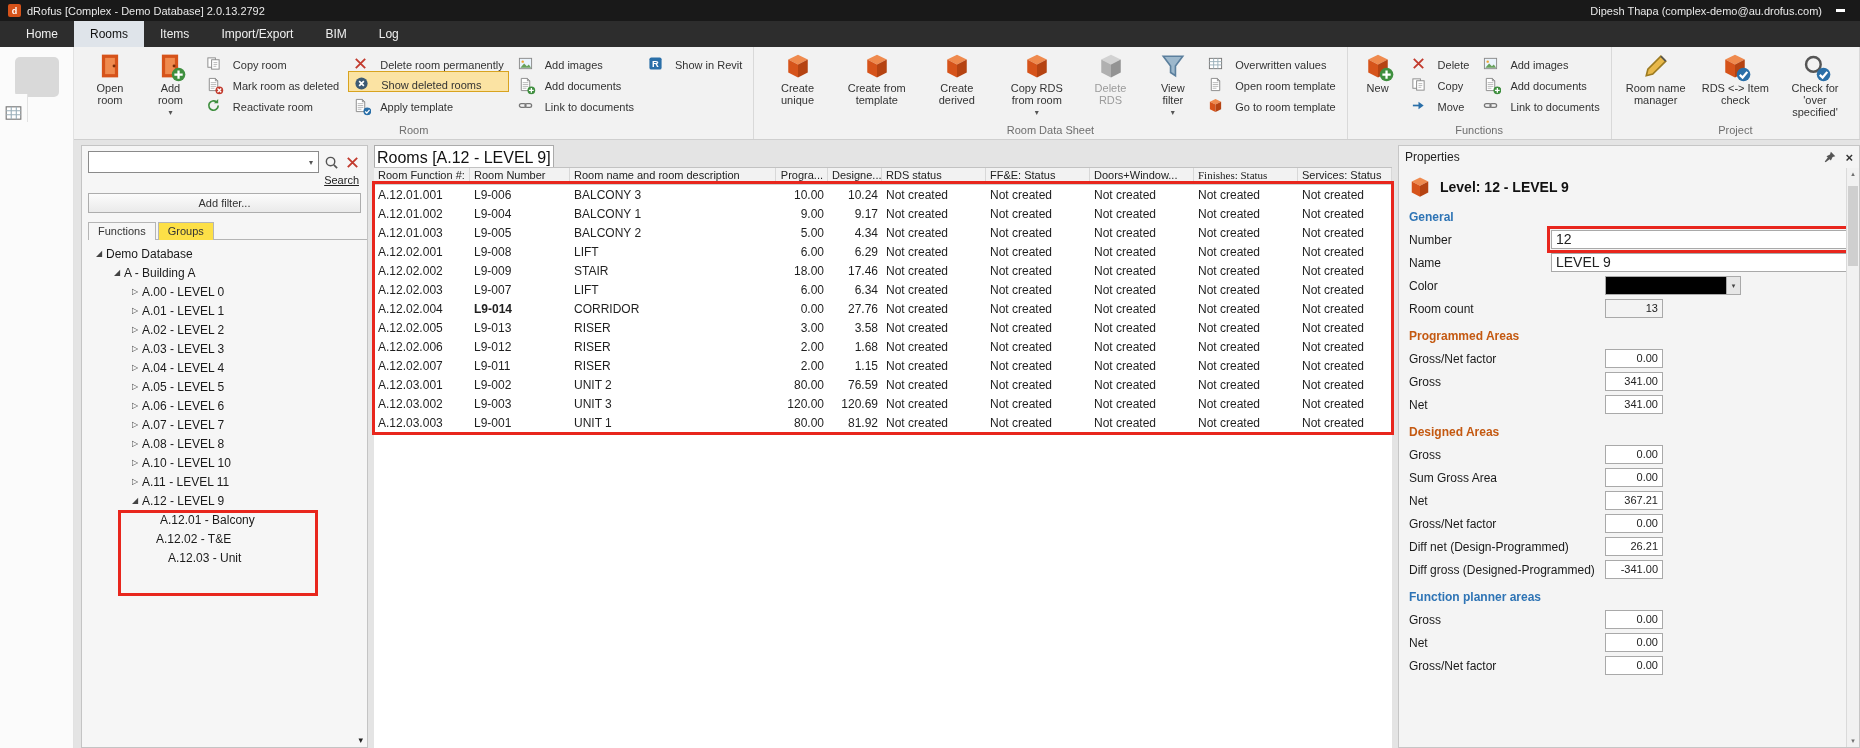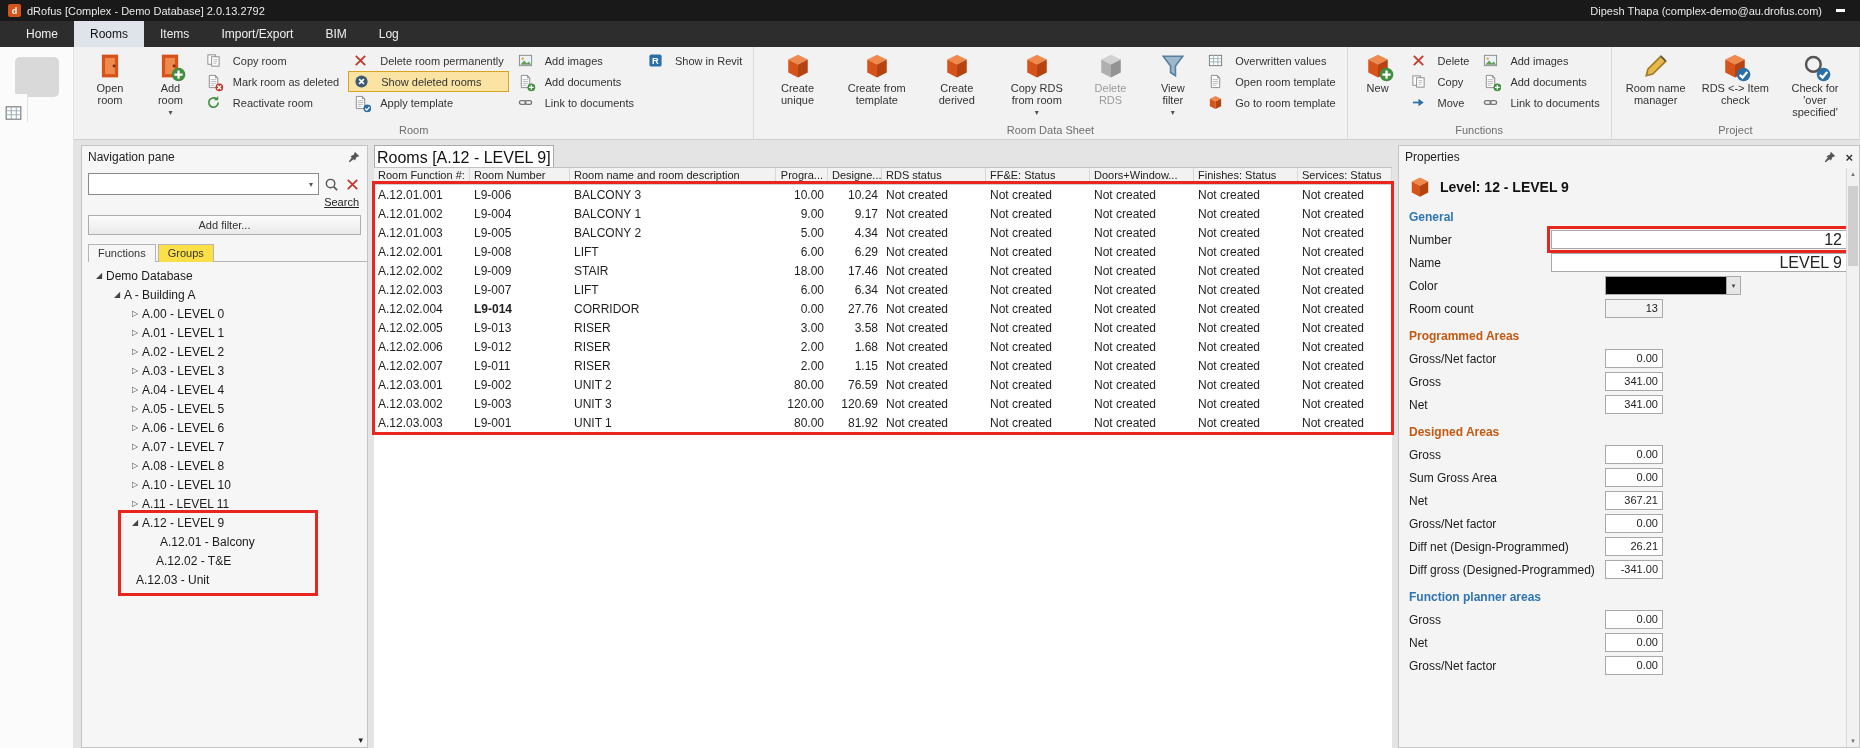--- a/index.html
+++ b/index.html
@@ -26,21 +26,21 @@
   
   .contentbg { position:absolute; left:74px; top:140px; right:0; bottom:0; background:#e4e4e4; }
   .ribbon { position:absolute; left:74px; top:47px; right:0; height:93px; background:#f2f2f2;
             border-bottom:1px solid #cfcfcf; display:flex; align-items:stretch; }
   .rgroup { display:flex; flex-direction:column; justify-content:space-between; border-right:1px solid #d9d9d9; padding:1px 4px 0; }
   .ritems { display:flex; align-items:flex-start; }
   .rcol { display:flex; flex-direction:column; margin:2px 2px 0; }
   .rlarge { display:flex; flex-direction:column; align-items:center; padding:4px 4px 2px; margin:1px;
             min-width:50px; max-width:78px; font-size:11px; line-height:12px; text-align:center; color:#333; }
   .rlarge .rlbl { margin-top:3px; }
-  .rsmall { display:flex; align-items:center; gap:12px; height:21px; padding:0 5px; font-size:11px; color:#333; white-space:nowrap; }
+  .rsmall { display:flex; align-items:flex-end; gap:12px; height:21px; padding:0 5px; font-size:11px; color:#333; white-space:nowrap; }
   .rsmall.hl { background:#fbe3a3; border:1px solid #d8a31f; }
   .dis { color:#9b9b9b; }
   .rglabel { text-align:center; font-size:11px; color:#6e6e6e; padding:1px 0 3px; }
   .drop { font-size:8px; color:#555; margin-top:1px; }
 
   
   .ic { position:relative; display:inline-flex; flex:none; }
   .ic .svg.base { width:100%; height:100%; display:block; }
   .ic .svg.badge { position:absolute; width:58%; height:58%; right:-3px; bottom:-3px; }
   .ic.big { width:26px; height:26px; }
@@ -97,21 +97,21 @@
   .pr-title { display:flex; align-items:center; gap:9px; padding:8px 8px 4px 10px; }
   .pr-title b { font-size:14px; color:#111; }
   .ptitle { font-weight:bold; font-size:12px; padding:8px 0 3px 10px; }
   .c-blue { color:#2e74b5; }
   .c-orange { color:#c45911; }
   .prow { display:flex; align-items:center; height:21px; margin:2px 12px 2px 10px; }
   .plabel { flex:0 0 196px; font-size:12px; color:#1a1a1a; }
   .prow.wrow .plabel { flex:0 0 142px; }
   .pinput { width:58px; height:19px; border:1px solid #a9a9a9; background:#fff; font-size:11px; text-align:right;
             padding:1px 4px; line-height:15px; }
-  .pinput.wide { flex:1; text-align:right; font-size:16px; }
+  .pinput.wide { flex:1; text-align:left; font-size:14px; }
   .pinput.ro { background:#f3f3f3; }
   .annotated { outline:3px solid #e8261d; outline-offset:1px; }
   .pcolor { display:flex; width:136px; height:19px; border:1px solid #a9a9a9; background:#000; }
   .pcolor .sw { flex:1; }
   .pcolor .ca { width:14px; background:#e6e6e6; border-left:1px solid #a9a9a9; font-size:7px; display:flex;
                 align-items:center; justify-content:center; color:#444; }
   .pscroll { position:absolute; top:22px; right:0; bottom:0; width:13px; background:#f1f1f1; border-left:1px solid #dadada; }
   .pscroll .thumb { position:absolute; top:18px; left:1px; right:1px; height:80px; background:#cfcfcf; }
   .pscroll .up, .pscroll .dn { position:absolute; left:0; right:0; text-align:center; font-size:7px; color:#707070; }
   .pscroll .up { top:2px; } .pscroll .dn { bottom:2px; }
@@ -633,26 +633,20 @@
             </svg>
           </span>
           <span class="rlbl">Check for 'over specified'</span>
         </div>
       </div>
       <div class="rglabel">Project</div>
     </div>
   </div>
 
 <div class="navpane">
-  <div class="np-head">
-    <span>Navigation pane</span>
-    <svg class="svg pinicon">
-        <use href="#s-pin"></use>
-      </svg>
-  </div>
   <div class="np-search">
     <div class="np-input">
       <input value="" style="">
       <span class="caret">▾</span>
     </div>
     <span class="np-ic">
         <svg class="svg">
           <use href="#s-magnifier"></use>
         </svg>
       </span>
@@ -728,21 +722,21 @@
         <span class="tlabel">A.12 - LEVEL 9</span>
       </div>
       <div class="tnode" style="padding-left: 64px;">
         <span class="twisty"></span>
         <span class="tlabel">A.12.01 - Balcony</span>
       </div>
       <div class="tnode" style="padding-left: 60px;">
         <span class="twisty"></span>
         <span class="tlabel">A.12.02 - T&amp;E</span>
       </div>
-      <div class="tnode" style="padding-left: 40px;">
+      <div class="tnode" style="padding-left: 72px;">
         <span class="twisty"></span>
         <span class="tlabel">A.12.03 - Unit</span>
       </div>
     </div>
   <div class="ann ann-tree"></div>
   <div class="np-corner">▾</div>
 </div>
 
 <div class="tablearea">
   <div class="doc-tabs">
@@ -751,21 +745,21 @@
   <div class="gridwrap">
     <div class="grid-head">
         <div class="th" style="width: 96px;">Room Function #:</div>
         <div class="th" style="width: 100px;">Room Number</div>
         <div class="th" style="width: 206px;">Room name and room description</div>
         <div class="th num" style="width: 52px;">Progra...</div>
         <div class="th num" style="width: 54px;">Designe...</div>
         <div class="th" style="width: 104px;">RDS status</div>
         <div class="th" style="width: 104px;">FF&amp;E: Status</div>
         <div class="th" style="width: 104px;">Doors+Window...</div>
-        <div class="th" style="width: 104px;">Finishes: Status</div>
+        <div class="th" style="width: 104px; font-family: Liberation Serif, serif;">Finishes: Status</div>
         <div class="th" style="width: 94px;">Services: Status</div>
       </div>
     <div class="grid-body">
         <div class="trow">
           <div class="td" style="width: 96px;">A.12.01.001</div>
           <div class="td" style="width: 100px;">L9-006</div>
           <div class="td" style="width: 206px;">BALCONY 3</div>
           <div class="td num" style="width: 52px;">10.00</div>
           <div class="td num" style="width: 54px;">10.24</div>
           <div class="td" style="width: 104px;">Not created</div>

